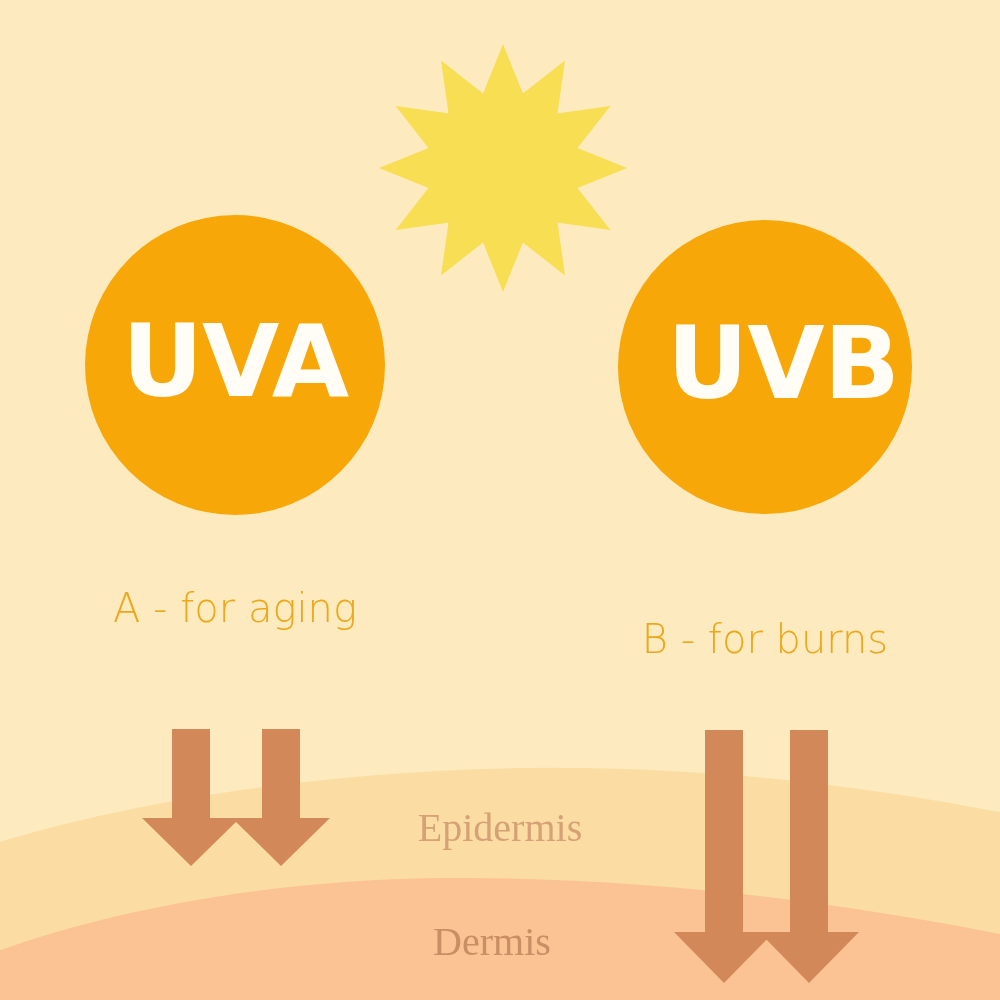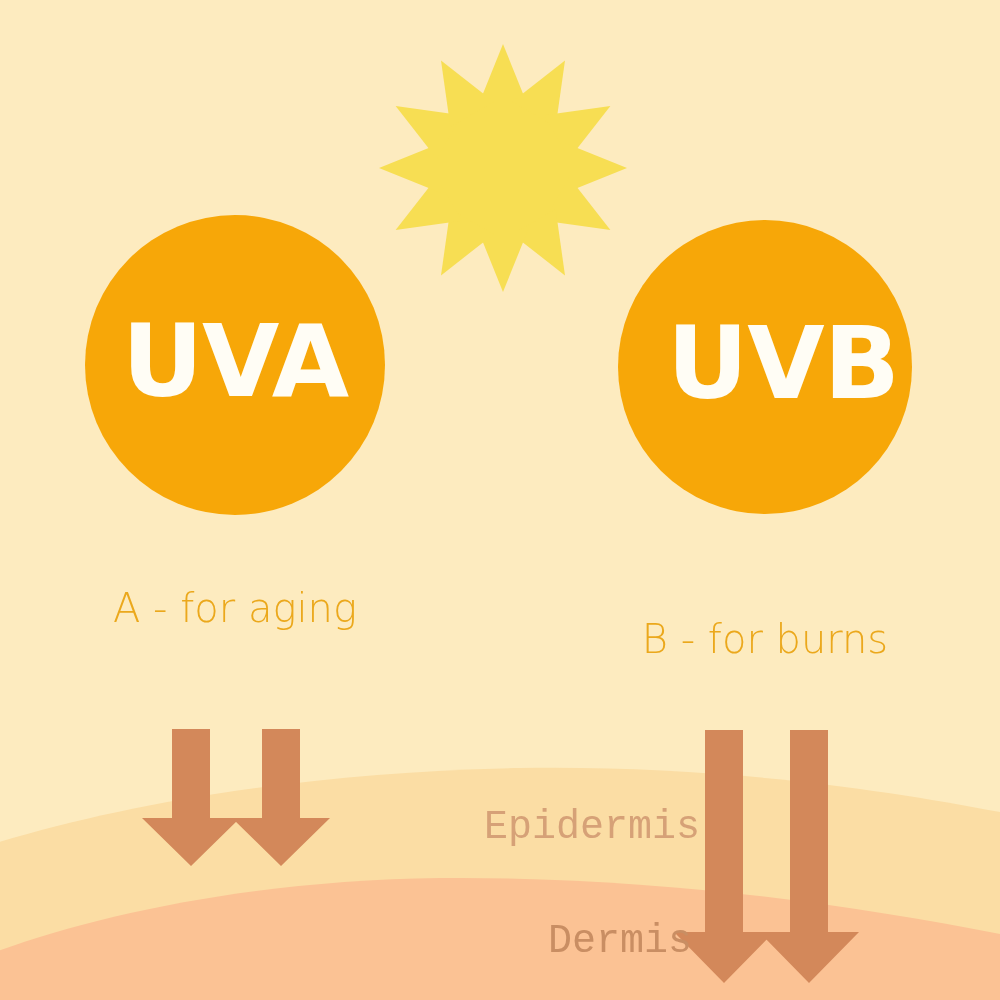--- a/index.html
+++ b/index.html
@@ -52,23 +52,23 @@
     font-family: "DejaVu Sans", "Liberation Sans", sans-serif;
   }
   #caption-uva { left: 35px;  top: 588px; width: 400px; }
   #caption-uvb { left: 565px; top: 619px; width: 400px; }
 
   .skin-label {
     position: absolute;
     font-size: 40px;
     font-weight: 300;
     line-height: 1;
-    text-align: right;
+    text-align: center;
     white-space: nowrap;
-    font-family: Liberation Mono, monospace;
+    font-family: Liberation Serif, serif;
   }
   #label-epidermis {
     left: 300px; top: 808px; width: 400px;
     color: #D6A177;
   }
   #label-dermis {
     left: 292px; top: 922px; width: 400px;
     color: #C98E63;
   }
 </style>

